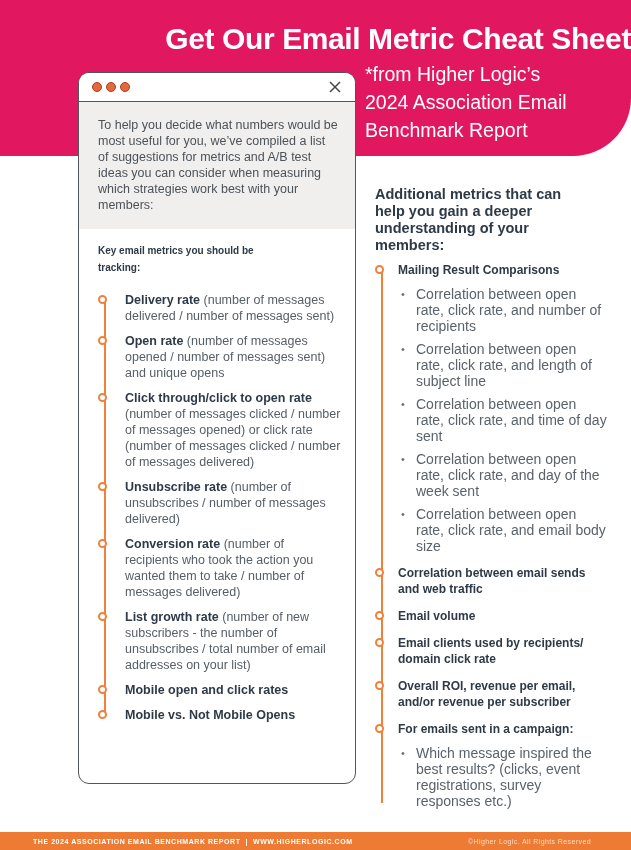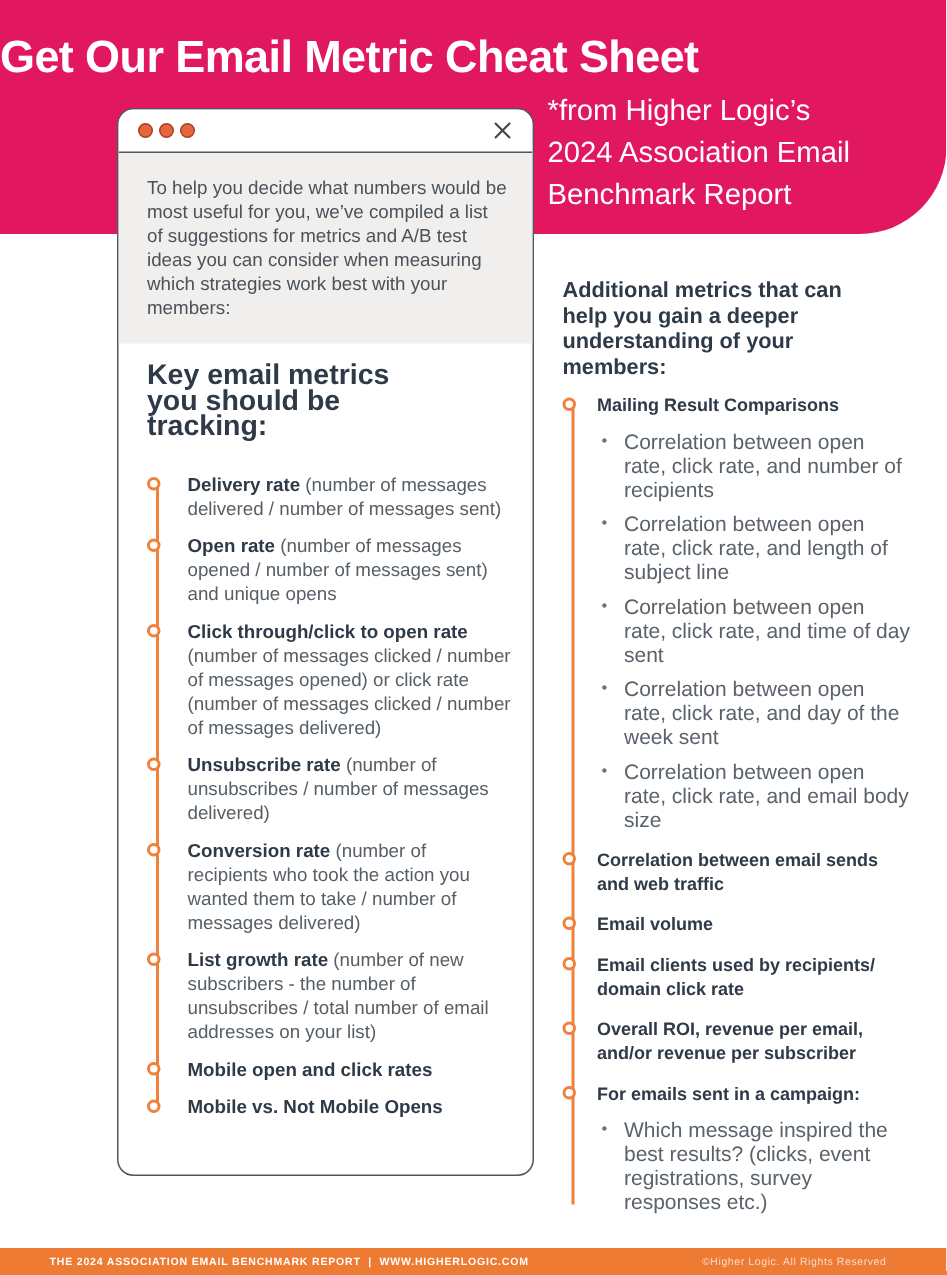--- a/index.html
+++ b/index.html
@@ -9,21 +9,21 @@
     position:relative; width:631px; height:850px; margin:0 auto;
     background:#ffffff; overflow:hidden;
   }
 
   
   .hero {
     position:absolute; left:0; top:0; width:631px; height:156px;
     background:#e1175f; border-bottom-right-radius:58px;
   }
   .hero h1 {
-    margin-top:22px; text-align:left; color:#ffffff;
+    margin-top:22px; text-align:right; color:#ffffff;
     font-size:30px; font-weight:800; letter-spacing:-0.4px;
   }
   .hero .attrib {
     position:absolute; left:365px; top:60px; width:215px;
     color:#ffffff; font-size:19.5px; font-weight:400; line-height:28px;
   }
 
   
   .card {
     position:absolute; left:78px; top:72px; width:278px; height:712px;
@@ -39,22 +39,22 @@
     width:10px; height:10px; border-radius:50%;
     background:#e4673d; border:1.5px solid #a84020;
   }
   .closex { margin-left:auto; display:flex; align-items:center; }
   .intro {
     background:#f0efed; padding:15px 16px 16px 19px;
     color:#4b525a; font-size:12.5px; line-height:16px;
   }
   .card-body { padding:13px 14px 0 19px; }
   .key-head {
-    color:#2e3a47; font-size:19px; font-weight:700; line-height:17px;
-    max-width:190px; margin-bottom:22px;
+    color:#2e3a47; font-size:10px; font-weight:700; line-height:17px;
+    max-width:190px; margin-bottom:16px;
   }
 
   
   ul.timeline { list-style:none; position:relative; }
   ul.timeline::before {
     content:""; position:absolute; left:5.5px; top:9px; width:2px;
     background:#f0813a;
   }
   ul.timeline.stop-at-last::before { bottom:10px; }
   ul.timeline.run-past-last::before { bottom:6px; }

